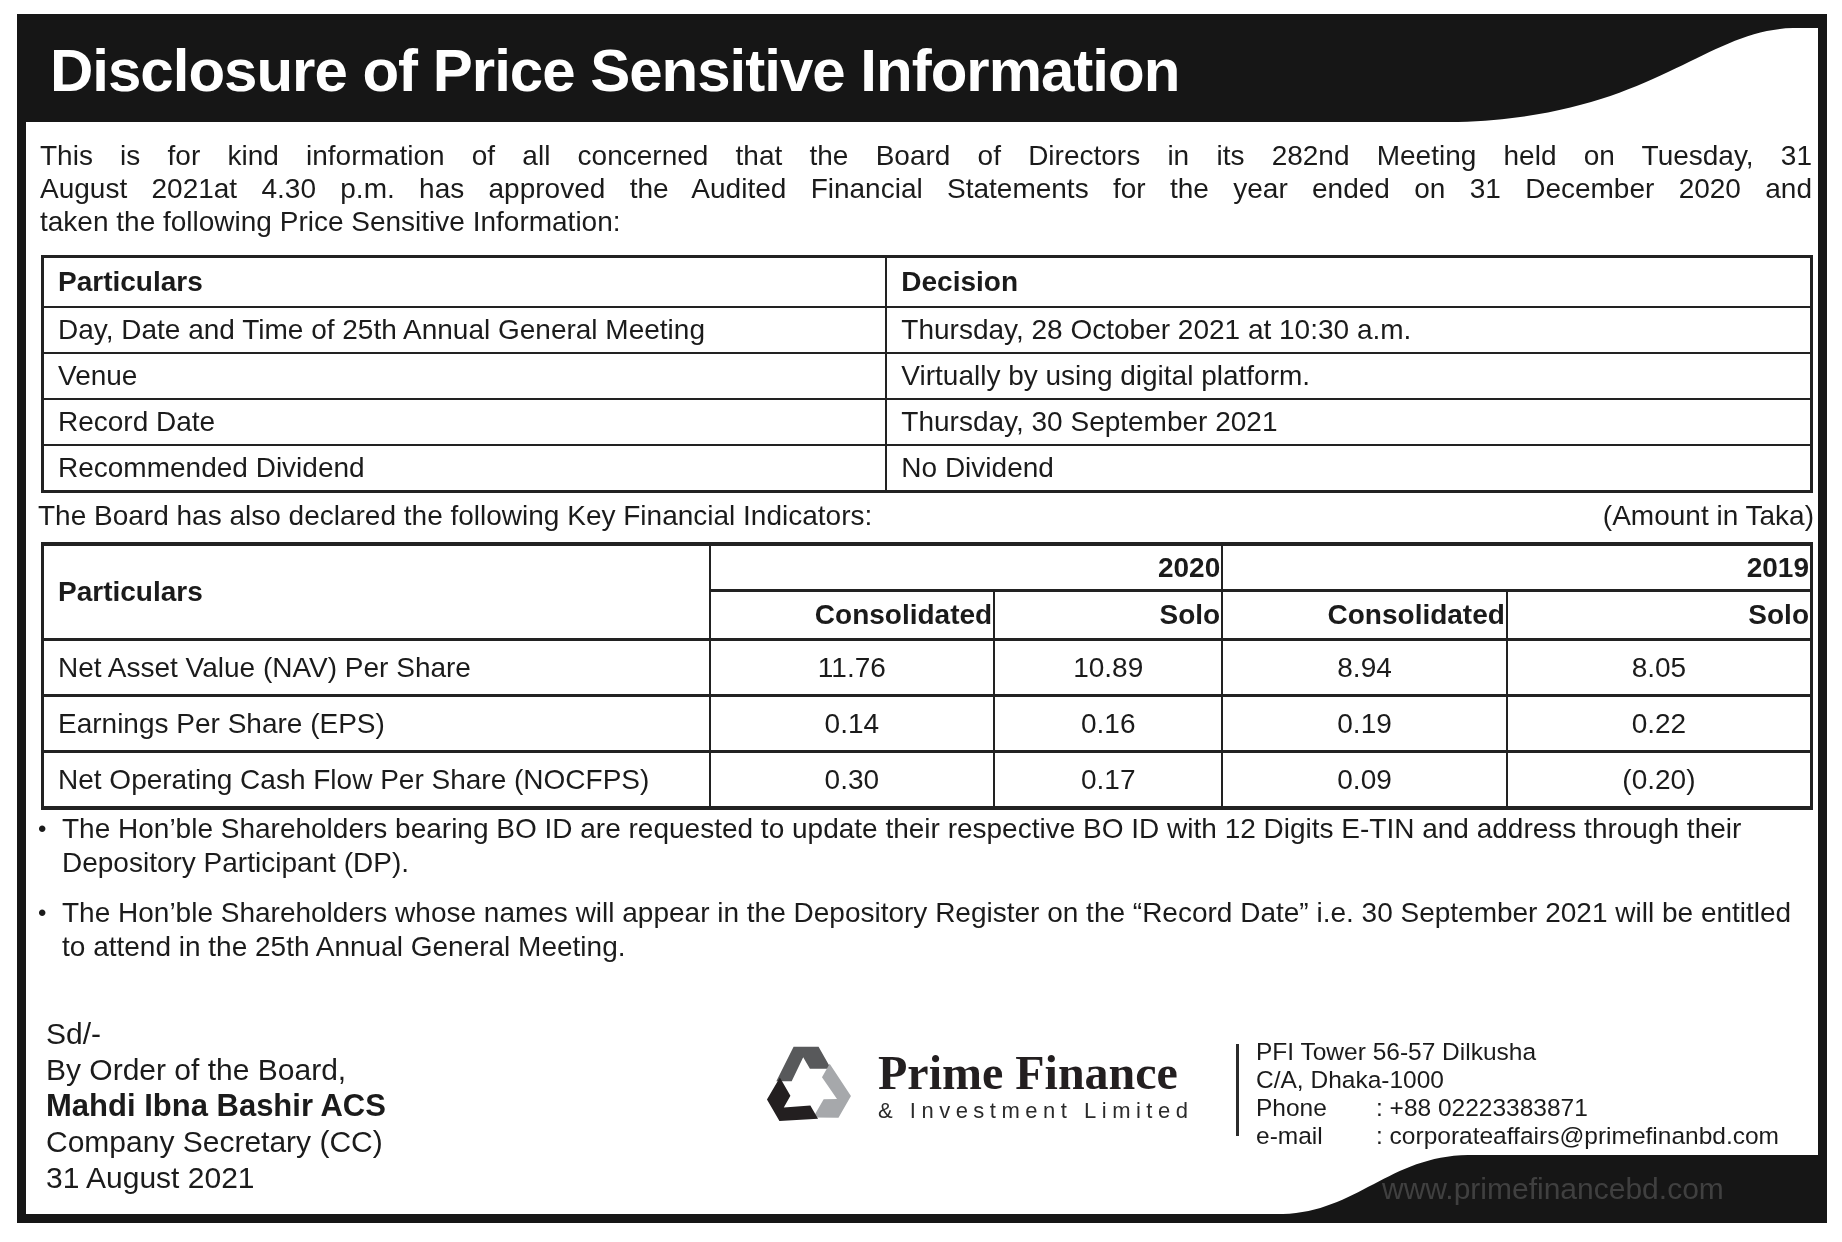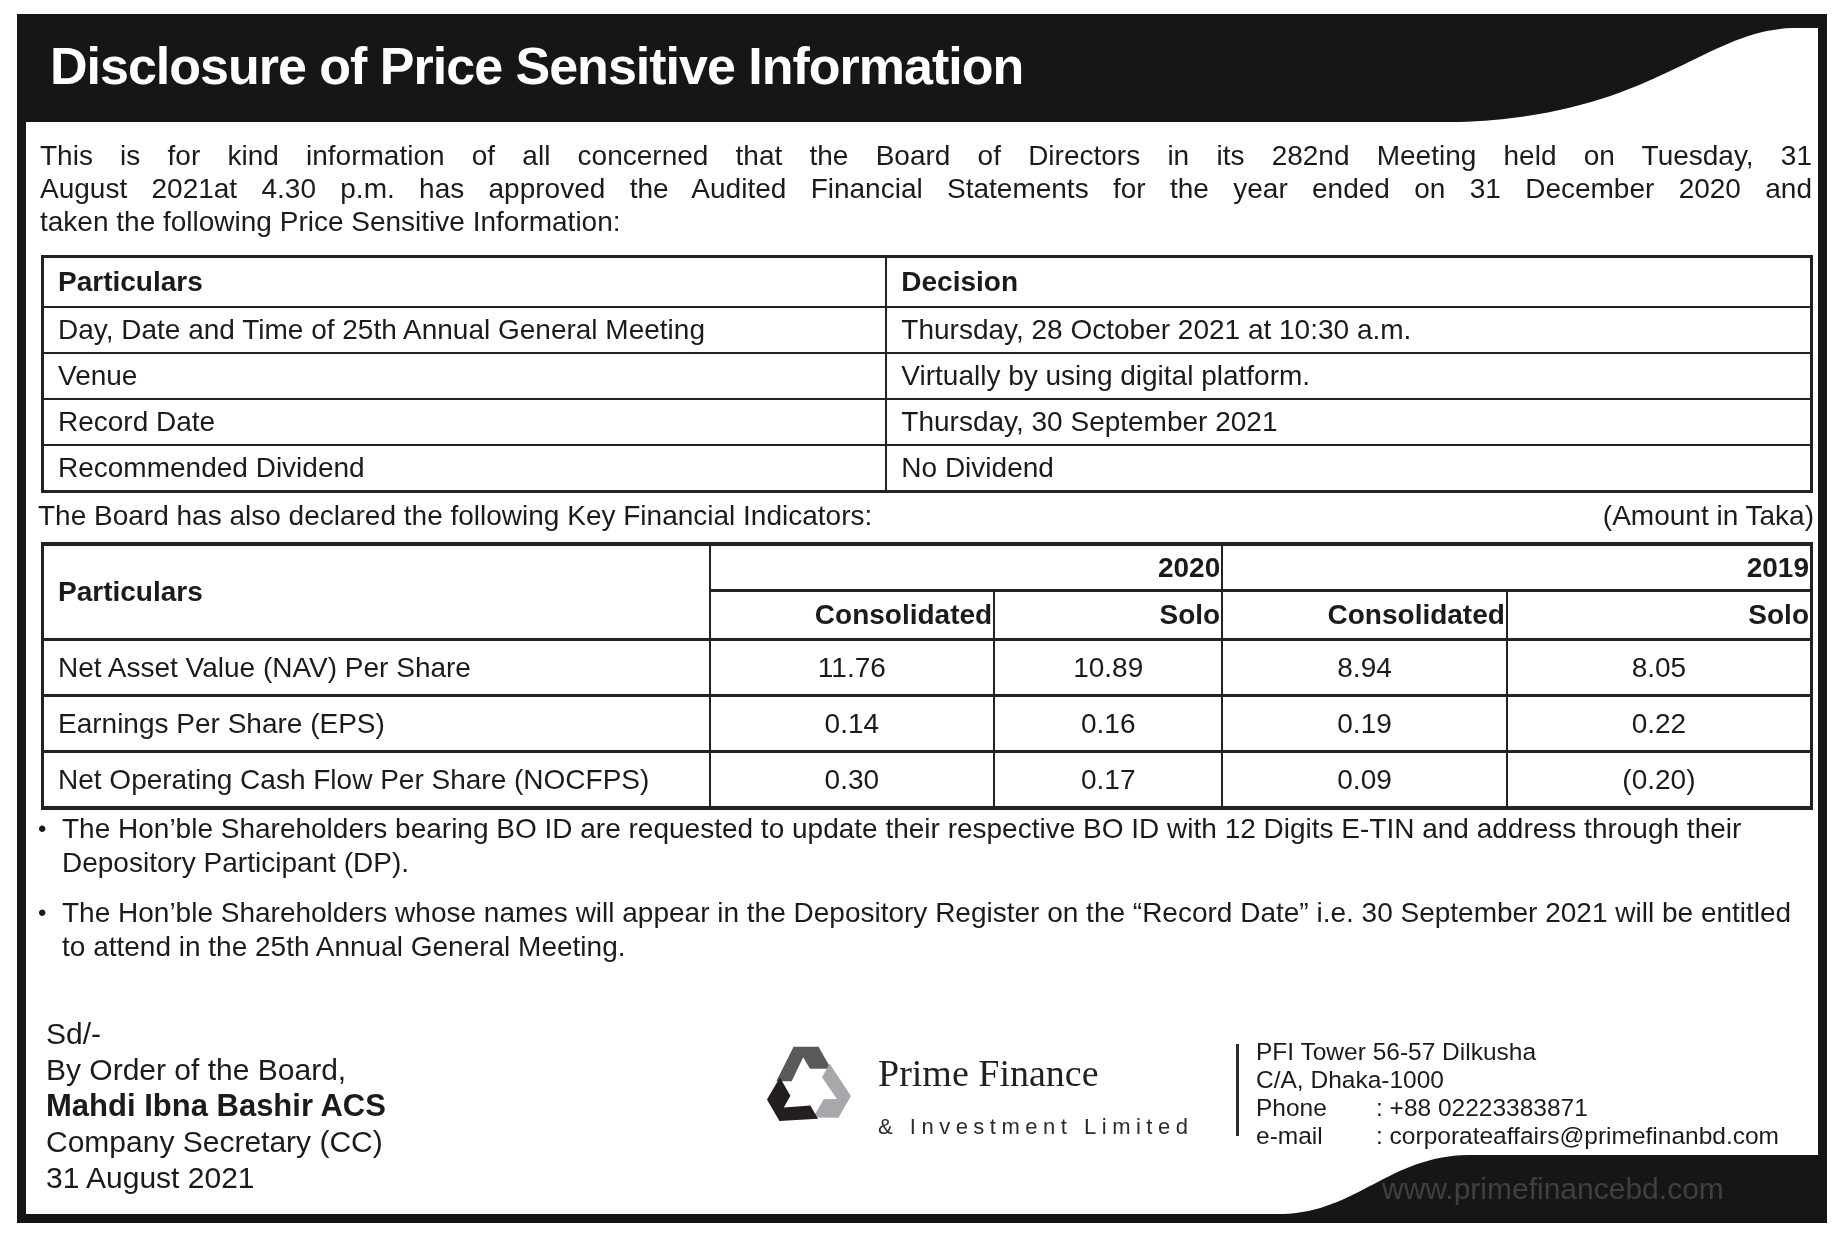--- a/index.html
+++ b/index.html
@@ -1,20 +1,20 @@
 <!DOCTYPE html>
 <html><head>
 <meta charset="utf-8">
 <style>
   html,body{margin:0;padding:0;background:#ffffff;}
   .page{position:relative;width:1842px;height:1242px;background:#ffffff;overflow:hidden;
         font-family:"Liberation Sans", sans-serif;color:#1b1b1b;}
   .frame{position:absolute;left:0;top:0;}
   .title{position:absolute;left:50px;top:36px;margin:0;color:#ffffff;
-         font-size:52px;font-weight:700;letter-spacing:-1px;white-space:nowrap;}
+         font-size:60px;font-weight:700;letter-spacing:-1px;white-space:nowrap;}
   .intro{position:absolute;left:40px;top:139px;width:1772px;font-size:28px;line-height:33px;}
   .jline{text-align:justify;text-align-last:justify;white-space:normal;}
   .jline.last{text-align:left;text-align-last:left;}
 
   table{border-collapse:collapse;table-layout:fixed;}
   .t1{position:absolute;left:42px;top:256px;width:1770px;}
   .t1 th,.t1 td{border:2px solid #222;font-size:28px;padding:0 0 0 14px;text-align:left;vertical-align:middle;}
   .t1 th{font-weight:700;height:48px;}
   .t1 td{height:44px;font-weight:400;}
   .t1{outline:1px solid #222;}
@@ -34,23 +34,23 @@
 
   .bullets{position:absolute;left:38px;top:812px;width:1780px;font-size:28px;line-height:34px;}
   .bullet{position:relative;padding-left:24px;margin-bottom:16px;}
   .bullet .dot{position:absolute;left:0;top:0;font-size:24px;}
 
   .signature{position:absolute;left:46px;top:1016px;font-size:30px;line-height:36px;}
   .signature .name{font-weight:700;font-size:31px;}
 
   .logo{position:absolute;left:760px;top:1038px;}
   .wordmark{position:absolute;left:878px;top:1048px;}
-  .wordmark .main{font-family:"Liberation Serif", serif;font-weight:400;font-size:38px;
+  .wordmark .main{font-family:"Liberation Serif", serif;font-weight:700;font-size:48px;
                   line-height:50px;white-space:nowrap;color:#231f20;}
-  .wordmark .subname{font-size:22px;letter-spacing:5.5px;margin-top:16px;white-space:nowrap;color:#2b2b2b;}
+  .wordmark .subname{font-size:22px;letter-spacing:5.5px;margin-top:0;white-space:nowrap;color:#2b2b2b;}
   .vdivider{position:absolute;left:1236px;top:1044px;width:3px;height:92px;background:#2b2b2b;}
   .contact{position:absolute;left:1256px;top:1038px;font-size:24.5px;line-height:28px;white-space:nowrap;}
   .contact .lab{display:inline-block;width:120px;}
 
   .website{position:absolute;left:1382px;top:1172px;color:#404040;font-size:30px;white-space:nowrap;}
 </style>
 </head>
 <body>
 
 <div class="page">

